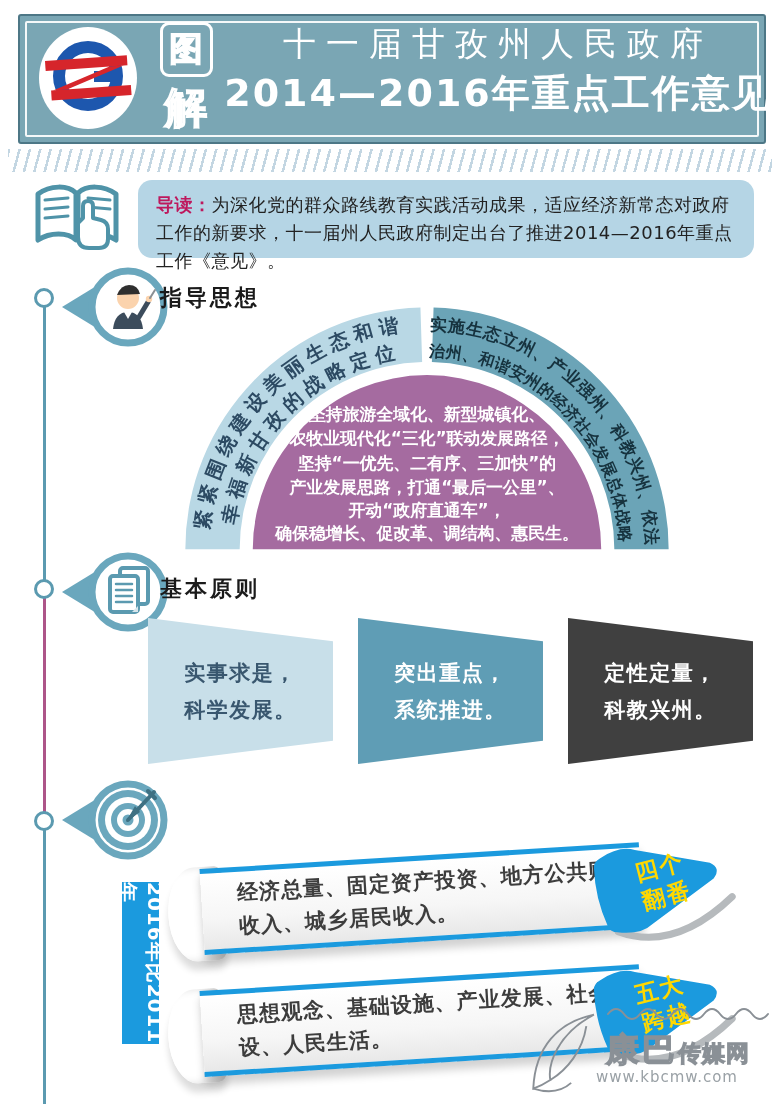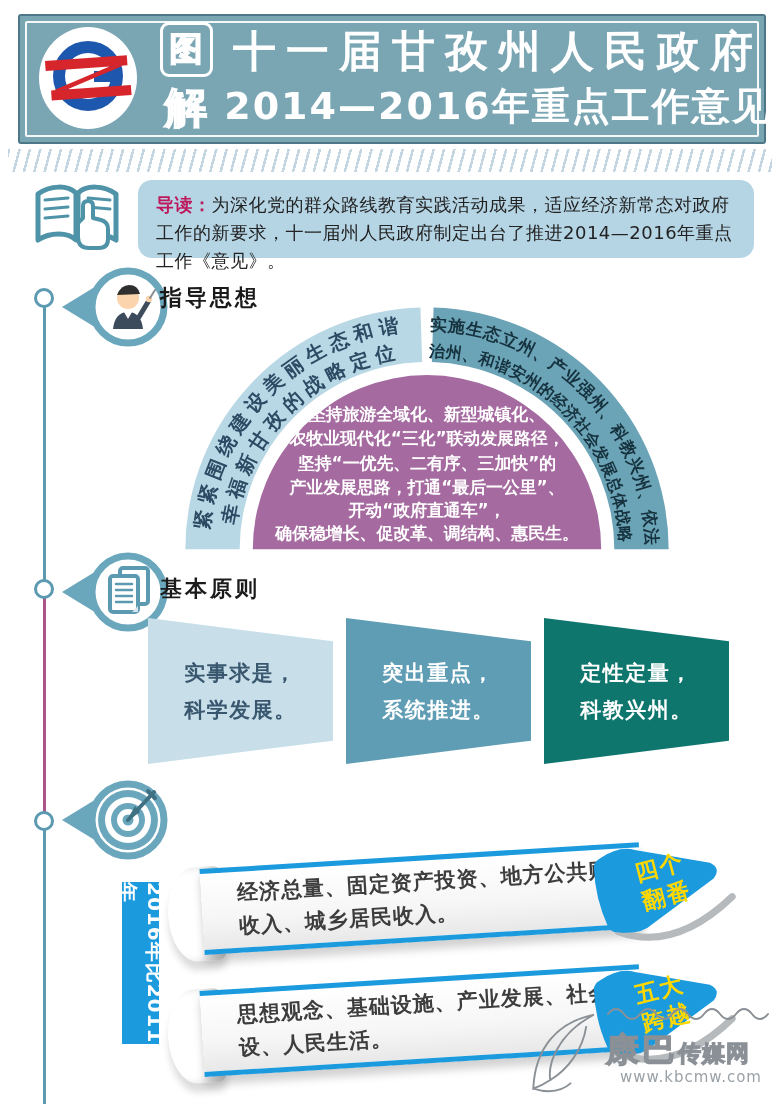--- a/index.html
+++ b/index.html
@@ -8,21 +8,21 @@
   
   .header{position:absolute;left:18px;top:14px;width:744px;height:126px;background:#7aa6b4;border:2px solid #4d7786;border-radius:3px;}
   .header-frame{position:absolute;left:5px;top:5px;right:5px;bottom:5px;border:2px solid rgba(255,255,255,.92);border-radius:2px;pointer-events:none;}
   .logo{position:absolute;left:18px;top:10px;width:100px;height:104px;}
   .badge-col{position:absolute;left:134px;top:4px;width:64px;text-align:center;}
   .outline-char{color:transparent;-webkit-text-stroke:1.6px #ffffff;font-weight:bold;}
   @supports not (-webkit-text-stroke:1px #fff){.outline-char{color:#fff;}}
   .badge-box{display:inline-block;font-size:33px;border:3px solid #fff;border-radius:9px;padding:2px 7px;margin-top:2px;}
   .badge-plain{font-size:42px;margin-top:3px;}
   .title-wrap{position:absolute;left:204px;top:6px;width:548px;color:#fff;text-align:center;}
-  .title-line1{font-size:43px;font-weight:bold;letter-spacing:10px;line-height:1.35;}
+  .title-line1{font-size:33px;font-weight:normal;letter-spacing:10px;line-height:1.35;}
   .title-line2{font-size:38px;font-weight:bold;letter-spacing:2px;line-height:1.4;}
 
   
   .stripes{position:absolute;left:8px;top:149px;width:764px;height:23px;
     background:repeating-linear-gradient(105deg,#c3d6e2 0 2.5px,transparent 2.5px 10px);}
 
   
   .book-icon{position:absolute;left:28px;top:180px;}
   .intro-box{position:absolute;left:138px;top:180px;width:616px;height:78px;background:#b5d5e5;border-radius:14px;
     padding:11px 18px 0 18px;box-sizing:border-box;font-size:18px;line-height:1.55;color:#222;letter-spacing:0.5px;}
@@ -43,27 +43,27 @@
   .sec-title.t1{top:283px;} .sec-title.t2{top:574px;} .sec-title.t3{top:806px;}
 
   
   .arch{position:absolute;left:146px;top:300px;width:562px;height:255px;}
   .arc-text-l{font-size:21px;font-weight:bold;fill:#2c4a63;letter-spacing:6px;}
   .arc-text-ro{font-size:18px;font-weight:bold;fill:#16323e;letter-spacing:1px;}
   .arc-text-ri{font-size:17px;font-weight:bold;fill:#16323e;letter-spacing:0.5px;}
   .dome-text{font-size:18px;font-weight:bold;fill:#ffffff;text-anchor:middle;}
 
   
-  .trap-row{position:absolute;left:148px;top:618px;display:flex;gap:13px;}
+  .trap-row{position:absolute;left:148px;top:618px;display:flex;gap:25px;}
   .trap{width:185px;height:146px;clip-path:polygon(0 0,100% 16%,100% 84%,0 100%);
     display:flex;flex-direction:column;justify-content:center;align-items:center;gap:9px;
     font-size:21px;font-weight:bold;letter-spacing:1.5px;}
   .trap.c1{background:#c8dfe9;color:#39576f;}
   .trap.c2{background:#5f9db5;color:#fff;}
-  .trap.c3{background:#0f766e;color:#fff;}
+  .trap.c3{background:#404040;color:#fff;}
 
   
   .baseline-bar{position:absolute;left:122px;top:882px;width:37px;height:162px;background:#1b9ade;
     color:#fff;font-size:20px;font-weight:bold;writing-mode:vertical-rl;text-orientation:sideways;
     display:flex;align-items:center;justify-content:center;letter-spacing:1px;}
   .banner{position:absolute;left:168px;width:560px;height:112px;transform:rotate(-3.5deg);}
   .banner.b1{top:846px;} .banner.b2{top:968px;}
   .curl{position:absolute;left:0;top:6px;width:56px;height:94px;background:linear-gradient(90deg,#fff 55%,#e2e2e2);
     border-radius:28px 8px 8px 28px / 48px 10px 10px 48px;box-shadow:0 9px 7px rgba(0,0,0,.14), inset -9px 0 8px rgba(0,0,0,.13);}
   .band{position:absolute;left:34px;top:8px;width:400px;height:76px;background:linear-gradient(180deg,#fff 0%,#f6f6f6 60%,#e8e8e8 100%);
@@ -75,21 +75,21 @@
     color:#ffd800;font-size:23px;font-weight:bold;line-height:1.25;letter-spacing:2px;}
 
   
   .watermark{position:absolute;left:520px;top:1002px;width:256px;height:100px;z-index:10;}
   .wm-logo{position:absolute;left:0;top:6px;}
   .wm-squiggle{position:absolute;left:86px;top:0;}
   .wm-name{position:absolute;left:86px;top:26px;white-space:nowrap;}
   .wm-big{font-size:33px;font-weight:bold;letter-spacing:3px;color:transparent;-webkit-text-stroke:1.4px #8a9096;}
   .wm-small{font-size:23px;font-weight:bold;letter-spacing:1px;color:transparent;-webkit-text-stroke:1.2px #8a9096;}
   @supports not (-webkit-text-stroke:1px #fff){.wm-big,.wm-small{color:#9aa1a6;}}
-  .wm-url{position:absolute;left:100px;top:66px;font-size:15px;color:#9aa1a6;letter-spacing:1px;}
+  .wm-url{position:absolute;left:76px;top:66px;font-size:15px;color:#9aa1a6;letter-spacing:1px;}
 </style>
 </head>
 <body>
 
 <div id="stage">
 
   <div class="header">
     <div class="header-frame"></div>
     <div class="logo">
       <svg width="100" height="104" viewBox="0 0 100 104">

